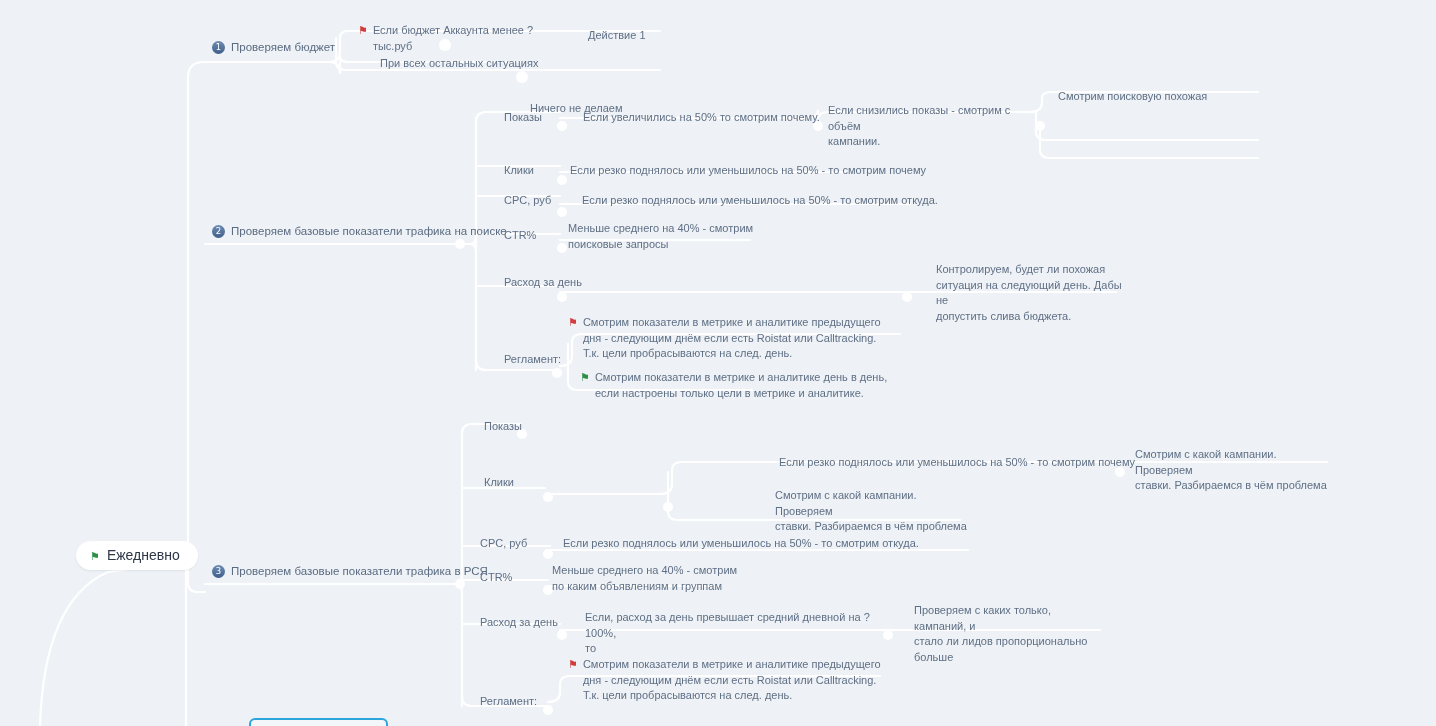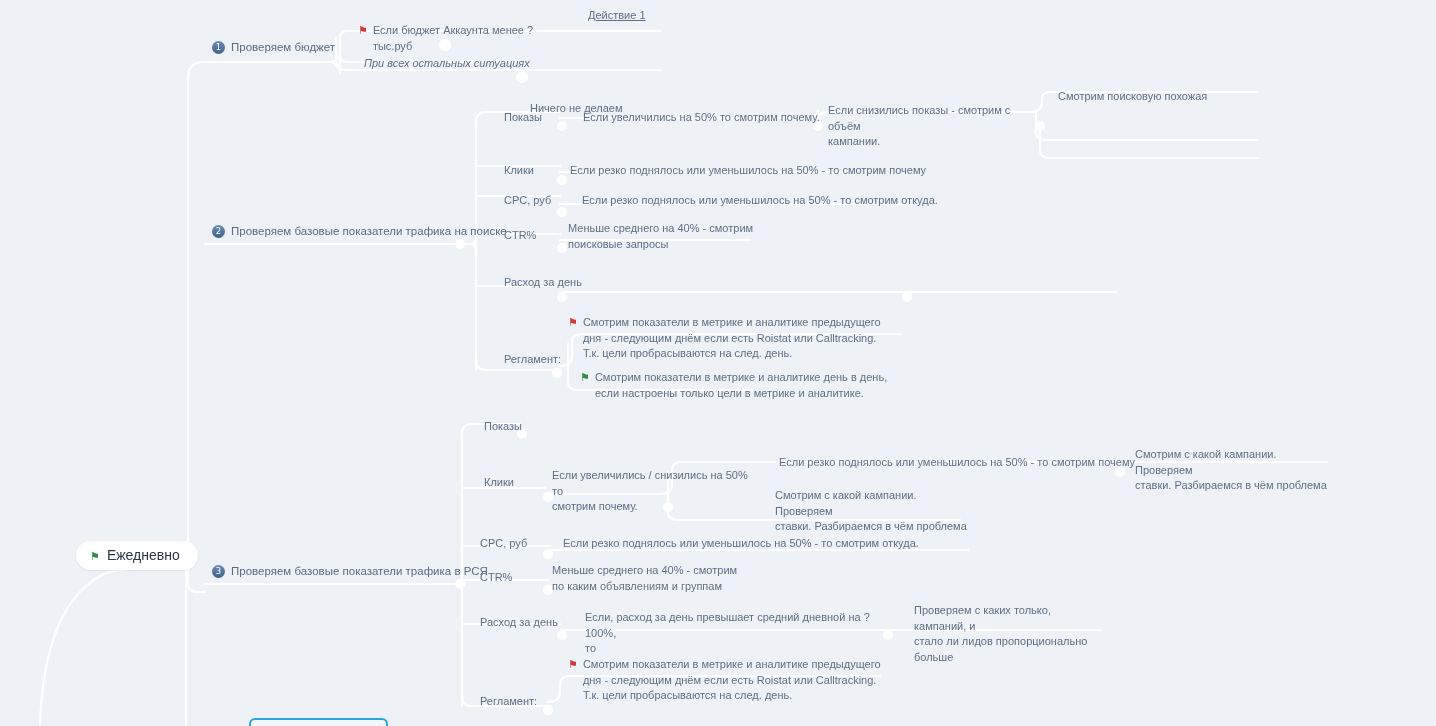--- a/index.html
+++ b/index.html
@@ -204,23 +204,23 @@
   <div class="node lvl1" style="left:212px; top:40px;">
     <span class="num-badge">1</span>
     <span>Проверяем бюджет</span>
   </div>
 
   <div class="node topic withflag" style="left:358px; top:23px; width:215px;">
     <span class="flag flag-red">⚑</span>
     <span>Если бюджет Аккаунта менее ? тыс.руб</span>
   </div>
 
-  <div class="node topic" style="left:588px; top:8px;text-decoration:underline;">Действие 1</div>
-
-  <div class="node topic" style="left:364px; top:56px;font-style:italic;">При всех остальных ситуациях</div>
+  <div class="node topic" style="left:588px; top:28px;">Действие 1</div>
+
+  <div class="node topic" style="left:380px; top:56px;">При всех остальных ситуациях</div>
 
   <div class="node topic" style="left:530px; top:56px;margin-top:45px;">Ничего не делаем</div>
 
   <div class="node lvl1" style="left:212px; top:224px;">
     <span class="num-badge">2</span>
     <span>Проверяем базовые показатели трафика на поиске</span>
   </div>
 
   <div class="node topic" style="left:504px; top:110px;">Показы</div>
   <div class="node topic" style="left:583px; top:110px;">Если увеличились на 50% то смотрим почему.</div>
@@ -232,20 +232,23 @@
   <div class="node topic" style="left:570px; top:163px;">Если резко поднялось или уменьшилось на 50% - то смотрим почему</div>
 
   <div class="node topic" style="left:504px; top:193px;">CPC, руб</div>
   <div class="node topic" style="left:582px; top:193px;">Если резко поднялось или уменьшилось на 50% - то смотрим откуда.</div>
 
   <div class="node topic" style="left:504px; top:228px;">CTR%</div>
   <div class="node topic" style="left:568px; top:221px; width:190px;">Меньше среднего на 40% - смотрим
 поисковые запросы</div>
 
   <div class="node topic" style="left:504px; top:275px;">Расход за день</div>
+  <div class="node topic" style="left:936px; top:262px; width:190px;">Контролируем, будет ли похожая
+ситуация на следующий день. Дабы не
+допустить слива бюджета.</div>
 
   <div class="node topic" style="left:504px; top:352px;">Регламент:</div>
   <div class="node topic withflag" style="left:568px; top:315px; width:340px;">
     <span class="flag flag-red">⚑</span>
     <span>Смотрим показатели в метрике и аналитике предыдущего
 дня - следующим днём если есть Roistat или Calltracking.
 Т.к. цели пробрасываются на след. день.</span>
   </div>
   <div class="node topic withflag" style="left:580px; top:370px; width:310px;">
     <span class="flag flag-green">⚑</span>
@@ -254,22 +257,20 @@
   </div>
 
   <div class="node lvl1" style="left:212px; top:564px;">
     <span class="num-badge">3</span>
     <span>Проверяем базовые показатели трафика в РСЯ</span>
   </div>
 
   <div class="node topic" style="left:484px; top:419px;">Показы</div>
 
   <div class="node topic" style="left:484px; top:475px;">Клики</div>
-  <div class="node topic" style="left:552px; top:468px; width:200px;">Если увеличились / снизились на 50% то
-смотрим почему.</div>
   <div class="node topic" style="left:779px; top:455px;">Если резко поднялось или уменьшилось на 50% - то смотрим почему</div>
   <div class="node topic" style="left:1135px; top:447px; width:200px;">Смотрим с какой кампании. Проверяем
 ставки. Разбираемся в чём проблема</div>
   <div class="node topic" style="left:775px; top:488px; width:200px;">Смотрим с какой кампании. Проверяем
 ставки. Разбираемся в чём проблема</div>
 
   <div class="node topic" style="left:480px; top:536px;">CPC, руб</div>
   <div class="node topic" style="left:563px; top:536px;">Если резко поднялось или уменьшилось на 50% - то смотрим откуда.</div>
 
   <div class="node topic" style="left:480px; top:570px;">CTR%</div>

